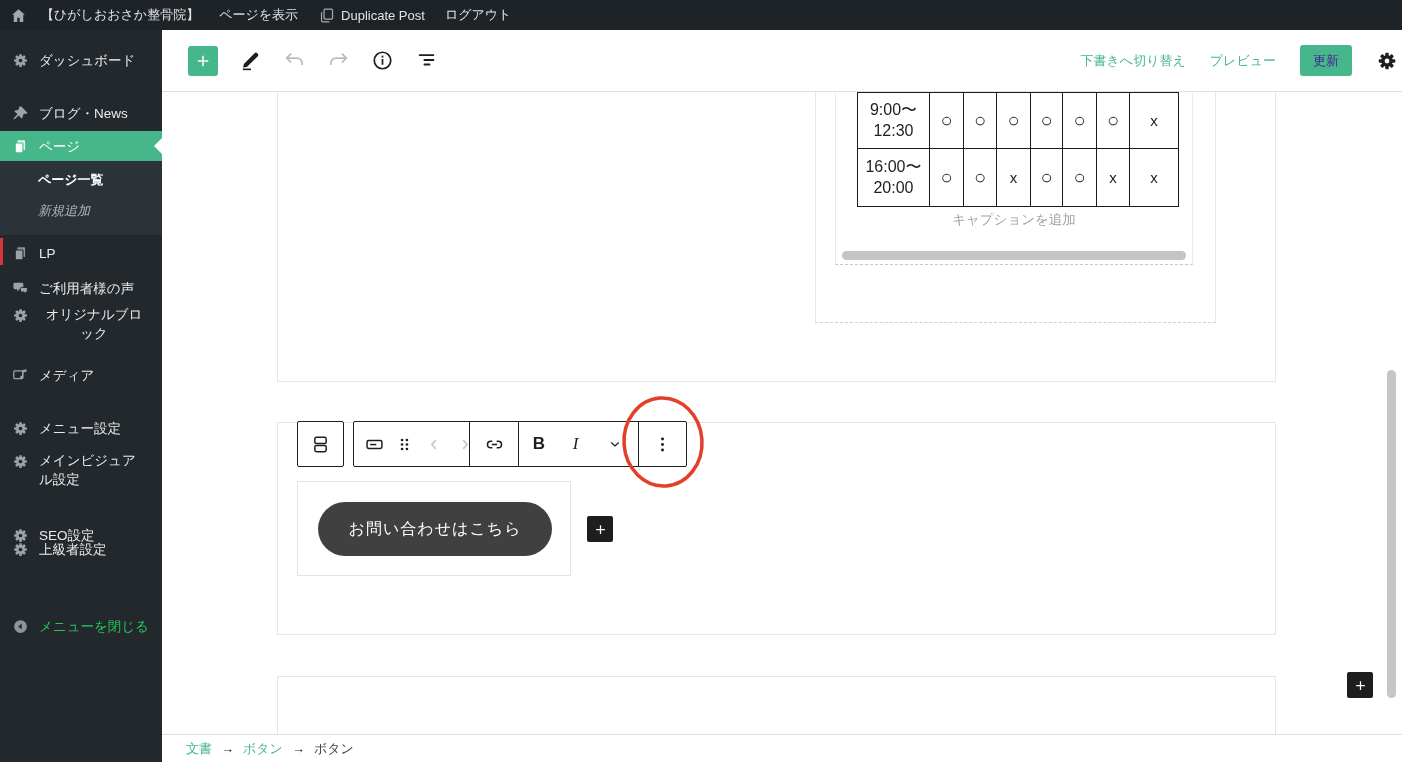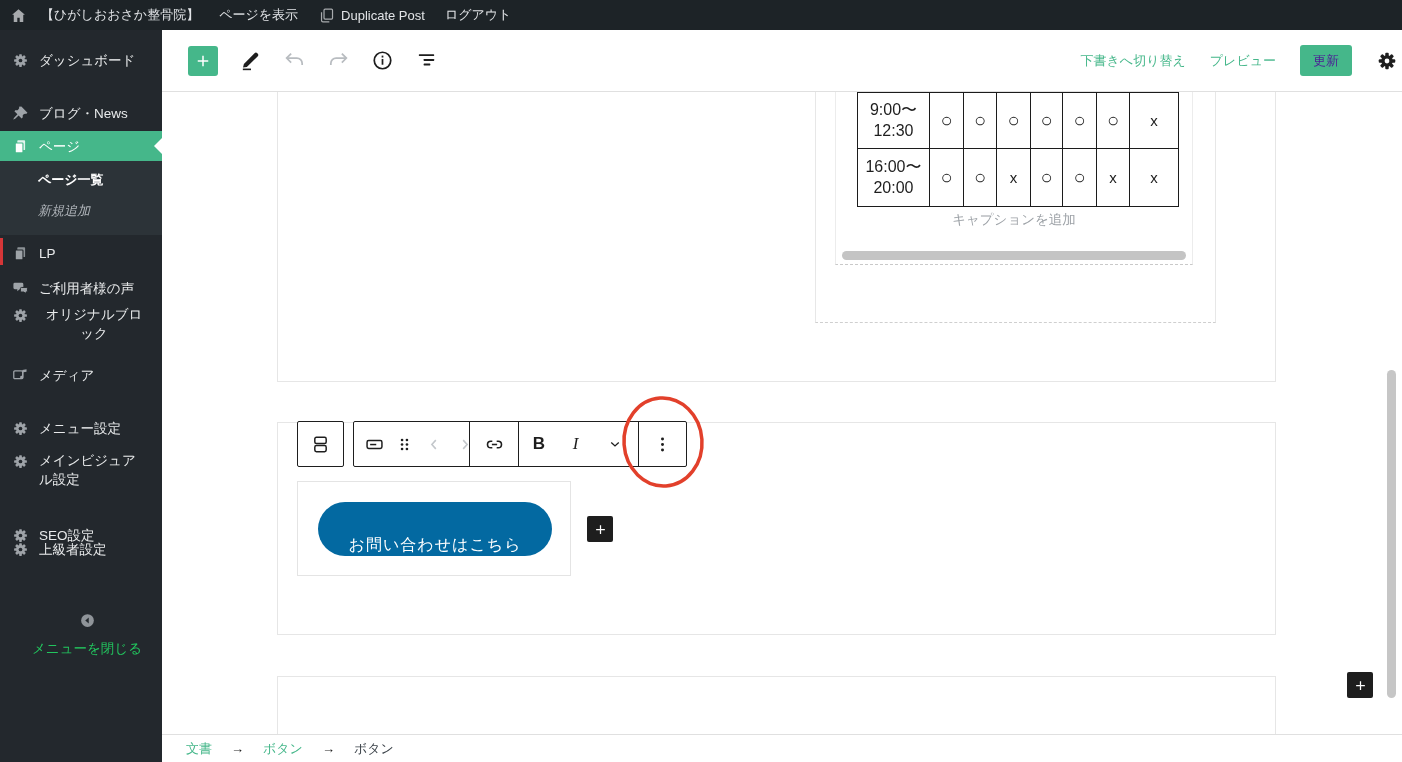--- a/index.html
+++ b/index.html
@@ -28,21 +28,21 @@
   .notch { position:absolute; right:0; top:50%; margin-top:-8px; width:0; height:0;
     border:8px solid transparent; border-right-color:#ffffff; }
   #submenu-panel { position:absolute; left:0; right:0; top:131px; height:74px;
     background:#2c3338; }
   .ssub { position:absolute; left:38px; right:6px; display:flex; align-items:flex-start;
     cursor:pointer; font-size:13px; }
   .ssub.current { color:#fff; font-weight:bold; }
   .ssub.normal { color:#b0b5ba; }
   #lp-red-flag { position:absolute; left:0; top:208px; width:3px; height:27px;
     background:#d63638; }
-  .srow.dim { color:#22c55e;flex-direction:column; }
+  .srow.dim { color:#22c55e; }
   .srow.dim svg { color:#8f9499; }
 
   
   #main { position:absolute; left:162px; top:30px; width:1240px; height:732px; background:#fff; }
 
   
   #editor-header { position:absolute; left:0; top:0; right:0; height:62px;
     background:#fff; border-bottom:1px solid #e0e0e0; display:flex;
     align-items:center; justify-content:space-between; }
   #eh-left { display:flex; align-items:center; gap:21px; padding-left:26px; }
@@ -100,35 +100,35 @@
   .bold-glyph { font-size:17px; font-weight:bold; color:#1e1e1e; }
   .italic-glyph { font-size:17px; font-style:italic; font-family:"Liberation Serif","DejaVu Serif",serif; color:#1e1e1e; }
 
   
   #annotation-circle { position:absolute; left:458px; top:302px; width:86px; height:96px; pointer-events:none; }
 
   
   #button-block-outline { position:absolute; left:135px; top:389px; width:274px; height:95px;
     border:1px solid #e4e4e4; background:#fff; }
   #cta-button { position:absolute; left:156px; top:410px; width:234px; height:54px;
-    border-radius:27px; background:#0369a1; color:#fff; font-size:16px;
-    display:flex; align-items:flex-end; justify-content:center; cursor:text; letter-spacing:1px; }
+    border-radius:27px; background:#404040; color:#fff; font-size:16px;
+    display:flex; align-items:center; justify-content:center; cursor:text; letter-spacing:1px; }
   .appender { position:absolute; width:26px; height:26px; background:#1e1e1e;
     border-radius:2px; display:flex; align-items:center; justify-content:center; cursor:pointer; }
   .appender svg { width:15px; height:15px; color:#fff; }
   #appender-inline { left:425px; top:424px; }
   #appender-bottom { left:1185px; top:580px; }
 
   
   #v-scrollbar { position:absolute; left:1225px; top:278px; width:9px; height:328px;
     background:#c6c6c6; border-radius:5px; cursor:pointer; }
 
   
   #footer-bar { position:absolute; left:0; right:0; bottom:0; height:28px; background:#fff;
-    border-top:1px solid #e0e0e0; display:flex; align-items:center; gap:19px;
+    border-top:1px solid #e0e0e0; display:flex; align-items:center; gap:9px;
     padding-left:24px; font-size:13px; }
   .crumb-link { color:#45b78a; cursor:pointer; }
   .crumb-current { color:#3c434a; }
   .crumb-arrow { color:#1e1e1e; font-size:13px; }
 
   .hidden-defs { position:absolute; width:0; height:0; overflow:hidden; }
 </style>
 </head>
 <body>
 

